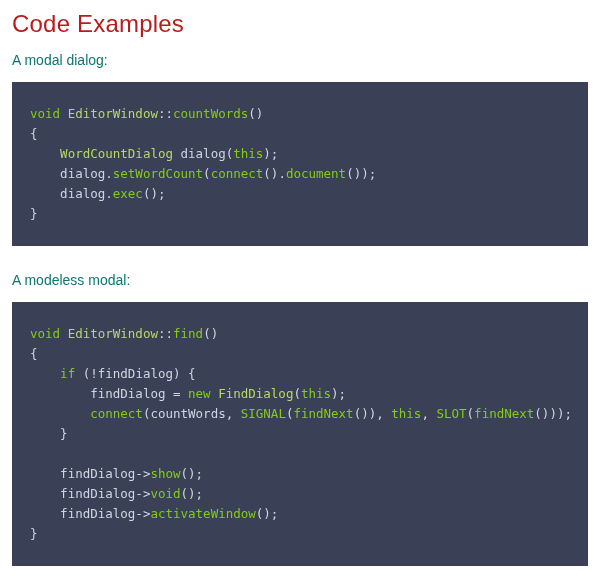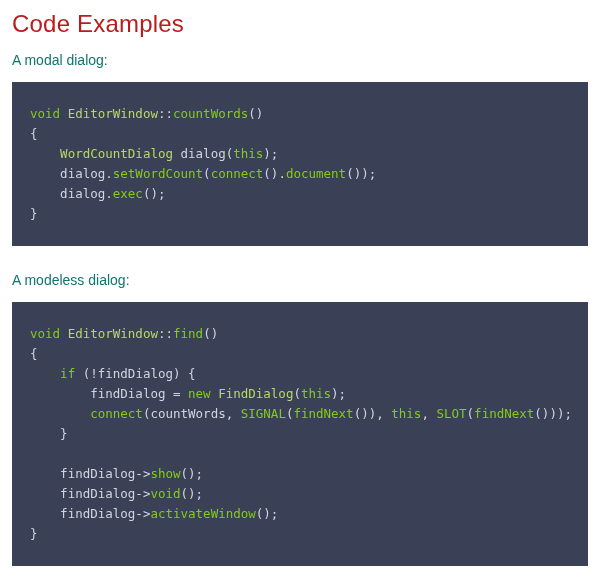--- a/index.html
+++ b/index.html
@@ -45,21 +45,21 @@
 <p class="caption">A modal dialog:</p>
 
 <pre class="code"><span class="kw">void</span> <span class="type">EditorWindow</span><span>::</span><span class="fn">countWords</span><span>()</span>
 <span>{</span>
 <span>    </span><span class="type">WordCountDialog</span><span> dialog(</span><span class="kw">this</span><span>);</span>
 <span>    dialog.</span><span class="fn">setWordCount</span><span>(</span><span class="fn">connect</span><span>().</span><span class="fn">document</span><span>());</span>
 <span>    dialog.</span><span class="fn">exec</span><span>();</span>
 <span>}</span>
 </pre>
 
-<p class="caption">A modeless dialog:</p>
+<p class="caption">A modeless modal:</p>
 
 <pre class="code"><span class="kw">void</span> <span class="type">EditorWindow</span><span>::</span><span class="fn">find</span><span>()</span>
 <span>{</span>
 <span>    </span><span class="kw">if</span><span> (!findDialog) {</span>
 <span>        findDialog = </span><span class="kw">new</span><span> </span><span class="type">FindDialog</span><span>(</span><span class="kw">this</span><span>);</span>
 <span>        </span><span class="fn">connect</span><span>(countWords, </span><span class="fn">SIGNAL</span><span>(</span><span class="fn">findNext</span><span>()), </span><span class="kw">this</span><span>, </span><span class="fn">SLOT</span><span>(</span><span class="fn">findNext</span><span>()));</span>
 <span>    }</span>
 <span></span>
 <span>    findDialog-&gt;</span><span class="fn">show</span><span>();</span>
 <span>    findDialog-&gt;</span><span class="fn">void</span><span>();</span>

